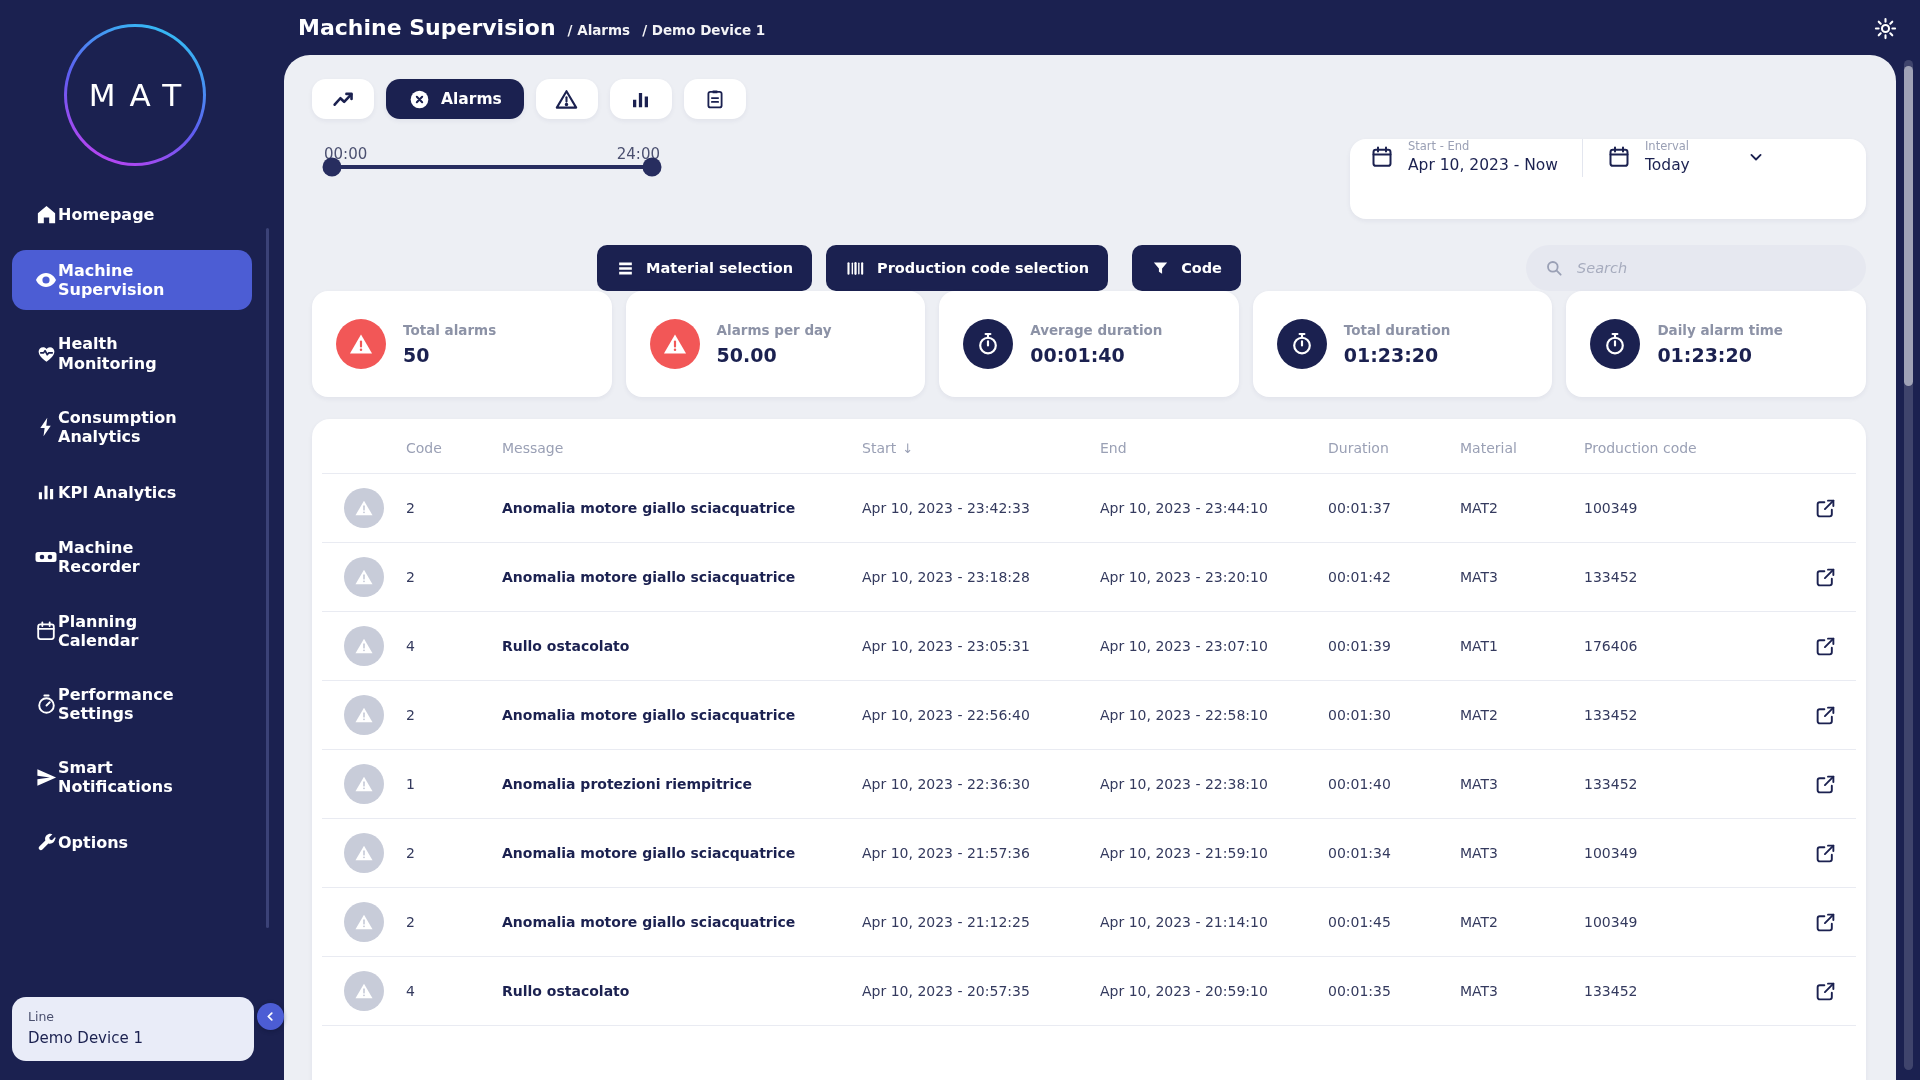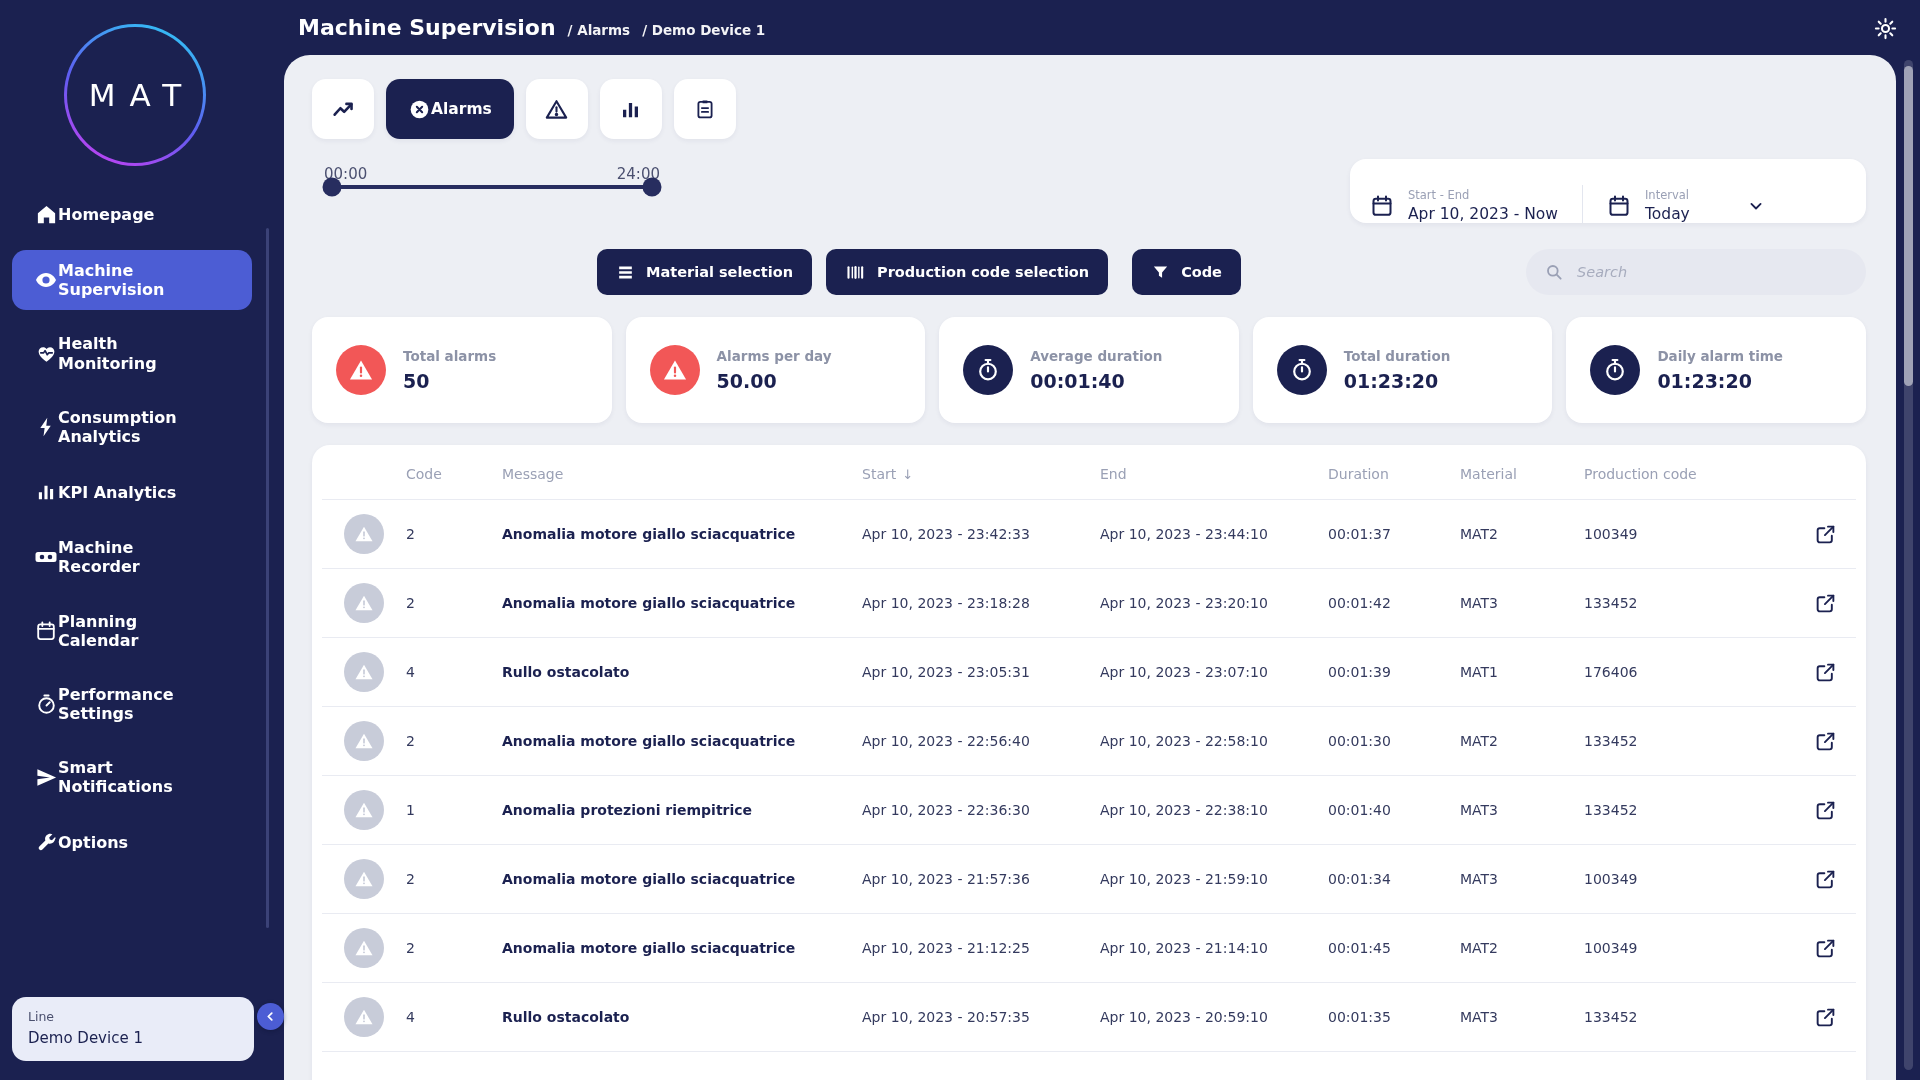--- a/index.html
+++ b/index.html
@@ -45,36 +45,36 @@
   .crumbs h1{margin:0;font-size:22px;font-weight:700;}
   .crumb{font-size:13.5px;font-weight:600;opacity:.95;cursor:pointer;}
   .gear-btn{position:absolute;right:20px;top:14px;background:transparent;border:none;padding:2px;}
 
   
   .main{position:absolute;left:284px;top:55px;right:24px;bottom:0;background:var(--bg);
     border-radius:26px 26px 0 0;padding:24px 30px 0 28px;overflow:hidden;}
 
   
   .tabs{display:flex;gap:12px;}
-  .tab{height:60px;min-width:62px;border:none;border-radius:14px;background:#fff;
-    display:flex;align-items:center;justify-content:center;color:var(--navy);
+  .tab{height:40px;min-width:62px;border:none;border-radius:14px;background:#fff;
+    display:flex;align-items:center;justify-content:center;gap:10px;color:var(--navy);
     box-shadow:0 2px 5px rgba(27,33,80,.06);}
   .tab.active{background:var(--navy);color:#fff;padding:0 22px;font-size:15.5px;font-weight:700;}
 
   
   .range-row{display:flex;justify-content:space-between;align-items:flex-start;margin-top:20px;}
   .slider-block{margin-left:20px;width:320px;padding-top:6px;}
   .slider-labels{display:flex;justify-content:space-between;margin:0 -8px 2px;
     font-size:15px;color:#4b5070;}
   .slider-track{position:relative;height:4px;background:var(--navy2);border-radius:2px;cursor:pointer;}
   .slider-handle{position:absolute;top:50%;width:19px;height:19px;border-radius:50%;
     background:var(--navy2);transform:translate(-50%,-50%);cursor:grab;}
   .slider-handle.left{left:0;} .slider-handle.right{left:100%;}
 
-  .date-card{display:flex;align-items:flex-end;background:#fff;border-radius:16px;height:64px;
+  .date-card{display:flex;align-items:flex-start;background:#fff;border-radius:16px;height:80px;
     padding:0 20px;width:516px;box-shadow:0 2px 5px rgba(27,33,80,.06);}
   .date-section{display:flex;align-items:center;gap:14px;cursor:pointer;}
   .date-text{display:flex;flex-direction:column;}
   .date-label{font-size:11.5px;color:var(--muted);}
   .date-value{font-size:15.5px;color:var(--navy);margin-top:3px;}
   .v-divider{width:1px;height:38px;background:#e3e6ef;margin:0 24px;}
   .chev{margin-left:42px;}
 
   
   .filters{display:flex;align-items:center;margin-top:26px;}
@@ -92,21 +92,21 @@
   .btn-material{margin-left:auto;}
   .btn-prod{margin-left:14px;}
   .btn-code{margin-left:24px;}
   .search{margin-left:auto;width:340px;height:46px;border-radius:23px;background:#e6e8f0;
     display:flex;align-items:center;gap:11px;padding:0 18px;}
   .search-input{flex:1;background:transparent;border:none;outline:none;font-size:14.5px;
     color:var(--navy);font-family:inherit;}
   .search-input::placeholder{font-style:italic;color:#a7acbe;}
 
   
-  .stats{display:flex;gap:14px;margin-top:22px;}
+  .stats{display:flex;gap:14px;}
   .stat-card{flex:1;height:106px;background:#fff;border-radius:16px;display:flex;
     align-items:center;gap:17px;padding-left:24px;box-shadow:0 2px 5px rgba(27,33,80,.06);}
   .stat-ico{width:50px;height:50px;border-radius:50%;display:flex;align-items:center;
     justify-content:center;flex:none;}
   .stat-ico.red{background:var(--red);} .stat-ico.navy{background:var(--navy);}
   .stat-text{display:flex;flex-direction:column;}
   .stat-label{font-size:13.5px;font-weight:600;color:#8c92a6;}
   .stat-value{font-size:19px;font-weight:700;color:var(--navy);margin-top:6px;}
 
   

